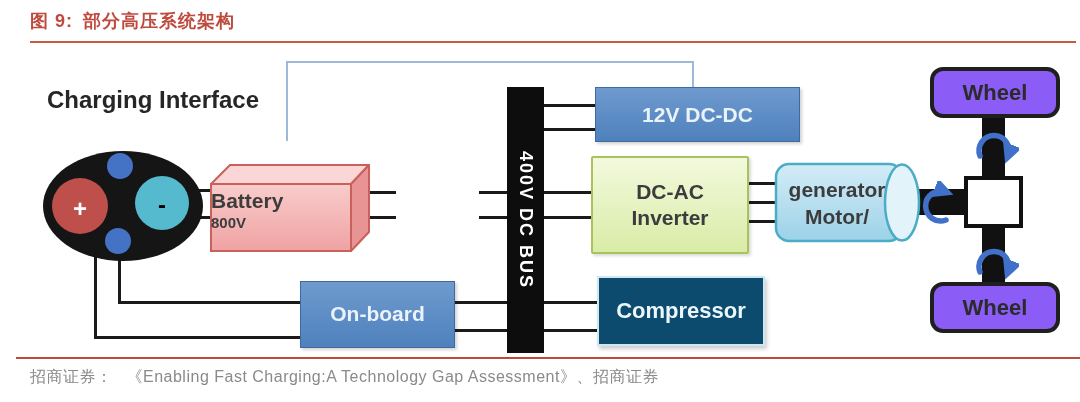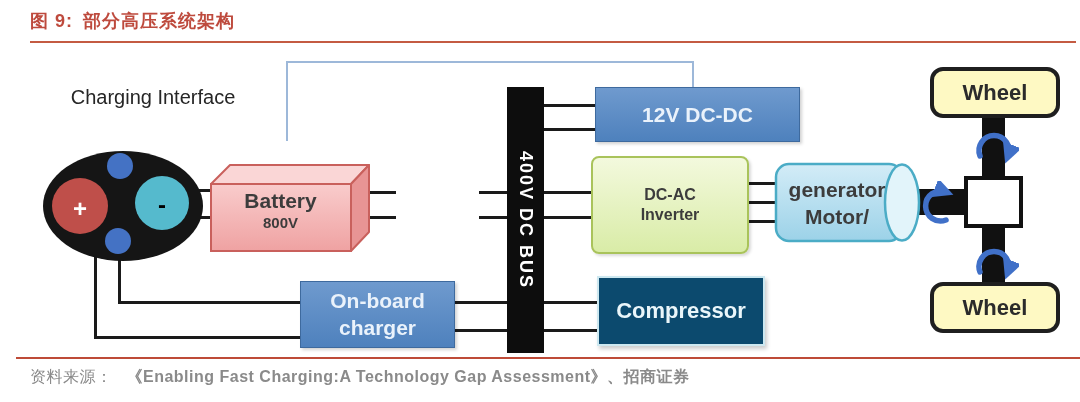--- a/index.html
+++ b/index.html
@@ -5,50 +5,50 @@
   html,body{margin:0;padding:0;background:#fff;}
   .page{position:relative;width:1080px;height:402px;background:#fff;overflow:hidden;
         font-family:"Liberation Sans","DejaVu Sans",sans-serif;margin-left:8px;}
   
   .fig-header{position:absolute;left:22px;top:9px;font-size:18px;font-weight:bold;color:#BE4A3D;letter-spacing:1px;}
   .fig-header .fig-title{margin-left:10px;}
   .header-rule{position:absolute;left:22px;top:41px;width:1046px;height:2px;background:#C45B42;}
   
   .footer-rule{position:absolute;left:8px;top:357px;width:1064px;height:2px;background:#BE4B38;}
   .fig-source{position:absolute;left:22px;top:367px;font-size:16px;color:#8A8A8A;letter-spacing:.5px;}
-  .fig-source .src-text{margin-left:14px;font-weight:bold;}
+  .fig-source .src-text{margin-left:14px;}
   
   .wire{position:absolute;background:#1A1A1A;z-index:1;}
   .bmswire{position:absolute;background:#9DB8D9;z-index:0;}
   
   .bluebox{position:absolute;display:flex;flex-direction:column;align-items:center;justify-content:center;
            background:linear-gradient(#6F9ACE,#4E81BD);border:1px solid #3E6A9E;color:#EAF2FB;
            font-weight:600;z-index:2;box-shadow:2px 2px 3px rgba(0,0,0,.18);}
   .bms{border:2px solid #E6EEF6;font-size:18px;}
   .label-line{line-height:1.25;}
   .busbar{position:absolute;left:499px;top:87px;width:37px;height:266px;background:#0D0D0D;z-index:2;
           display:flex;align-items:center;justify-content:center;}
   .busbar .bus-text{writing-mode:vertical-rl;color:#fff;font-size:18px;font-weight:bold;letter-spacing:2px;white-space:nowrap;}
   .inverter{position:absolute;left:583px;top:156px;width:154px;height:94px;display:flex;flex-direction:column;
             align-items:center;justify-content:center;background:linear-gradient(#F3F9DD,#D9ECA7);
-            border:2px solid #A9C35B;border-radius:8px;color:#3C3C3C;font-weight:600;font-size:16px;z-index:2;
+            border:2px solid #A9C35B;border-radius:2px;color:#3C3C3C;font-weight:600;font-size:21px;z-index:2;
             box-shadow:2px 2px 3px rgba(0,0,0,.15);}
   .compressor{position:absolute;left:589px;top:276px;width:164px;height:66px;display:flex;align-items:center;
               justify-content:center;background:#0c4a6e;border:2px solid #CDE8F0;color:#EAF6FA;font-weight:600;
               font-size:22px;z-index:2;box-shadow:2px 3px 4px rgba(0,0,0,.2);}
-  .wheel{position:absolute;width:130px;height:51px;background:#fef9c3;border:4px solid #1F1F1F;border-radius:13px;
+  .wheel{position:absolute;width:130px;height:51px;background:#8b5cf6;border:4px solid #1F1F1F;border-radius:13px;
          display:flex;align-items:center;justify-content:center;font-size:22px;font-weight:600;color:#2B2B2B;
          box-sizing:border-box;z-index:2;}
   .diffbox{position:absolute;left:956px;top:176px;width:59px;height:52px;background:#fff;border:4px solid #111;
            box-sizing:border-box;z-index:2;}
   .axle{position:absolute;background:#111;z-index:1;}
   .charge-label{position:absolute;left:30px;top:86px;width:230px;text-align:center;color:#262626;z-index:2;}
-  .charge-label .cl1{font-size:20px;font-weight:400;}
+  .charge-label .cl1{font-size:24px;font-weight:700;}
   .charge-label .cl2{font-size:22px;margin-top:2px;}
-  .battery-text{position:absolute;left:203px;top:189px;width:139px;text-align:center;color:#3C3C3C;z-index:3;}
+  .battery-text{position:absolute;left:203px;top:189px;width:139px;color:#3C3C3C;z-index:3;}
   .battery-text .bt1{font-size:21px;font-weight:600;}
   .battery-text .bt2{font-size:15px;font-weight:600;margin-top:1px;}
   .motor-text{position:absolute;left:770px;top:176px;width:118px;text-align:center;color:#3C3C3C;z-index:3;
               font-size:21px;font-weight:600;line-height:1.3;}
   .svg-abs{position:absolute;z-index:2;}
   .rot-arrow{position:absolute;z-index:4;}
 </style>
 </head>
 <body>
 
@@ -168,25 +168,24 @@
   </svg>
   <svg class="rot-arrow" style="left:906px;top:183px;transform:rotate(-90deg)" width="48" height="44" viewBox="0 0 48 44">
     <path d="M 9 30 A 15 15 0 1 1 37 30" fill="none" stroke="#4070C8" stroke-width="5.5" stroke-linecap="round" marker-end="url(#arrhead)"></path>
   </svg>
   <svg class="rot-arrow" style="left:963px;top:242px" width="48" height="44" viewBox="0 0 48 44">
     <path d="M 9 30 A 15 15 0 1 1 37 30" fill="none" stroke="#4070C8" stroke-width="5.5" stroke-linecap="round" marker-end="url(#arrhead)"></path>
   </svg>
 
   <div class="bluebox" style="left:292px;top:281px;width:153px;height:65px;font-size:21px">
     <div class="label-line">On-board</div>
-    <div class="label-line">charger</div>
   </div>
 
   <div class="compressor">
     <span>Compressor</span>
   </div>
 
   <div class="footer-rule"></div>
   <div class="fig-source">
-    <span>资料来源：</span><span class="src-text">《Enabling Fast Charging:A Technology Gap Assessment》、招商证券</span>
+    <span>招商证券：</span><span class="src-text">《Enabling Fast Charging:A Technology Gap Assessment》、招商证券</span>
   </div>
 
 </div>
 
 </body></html>

